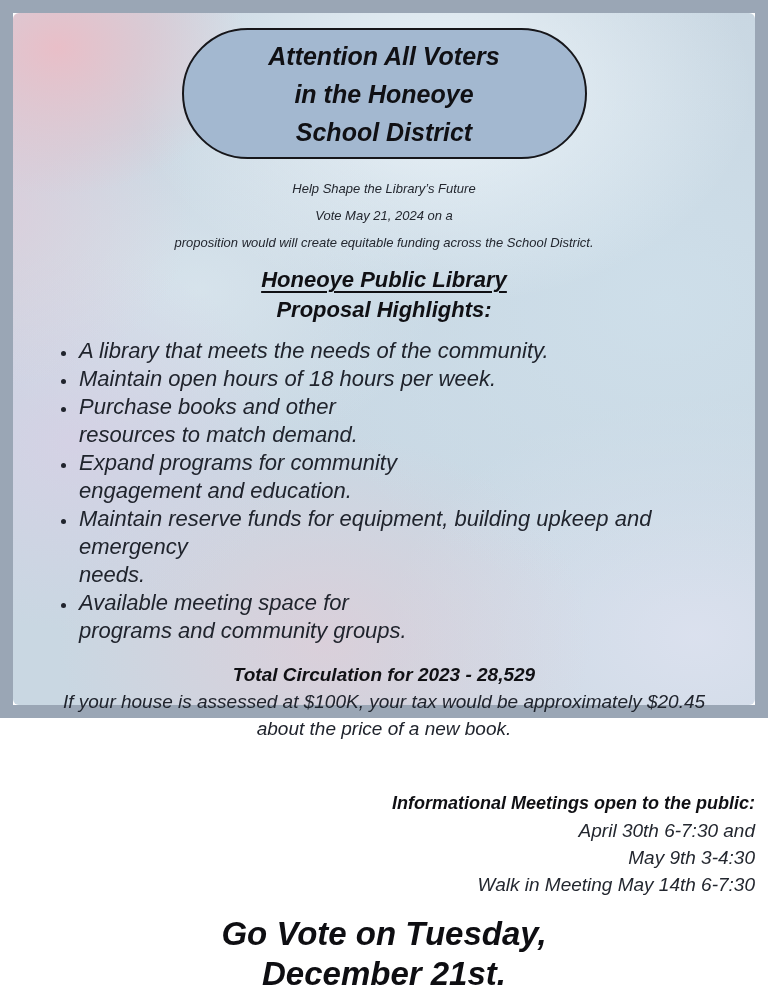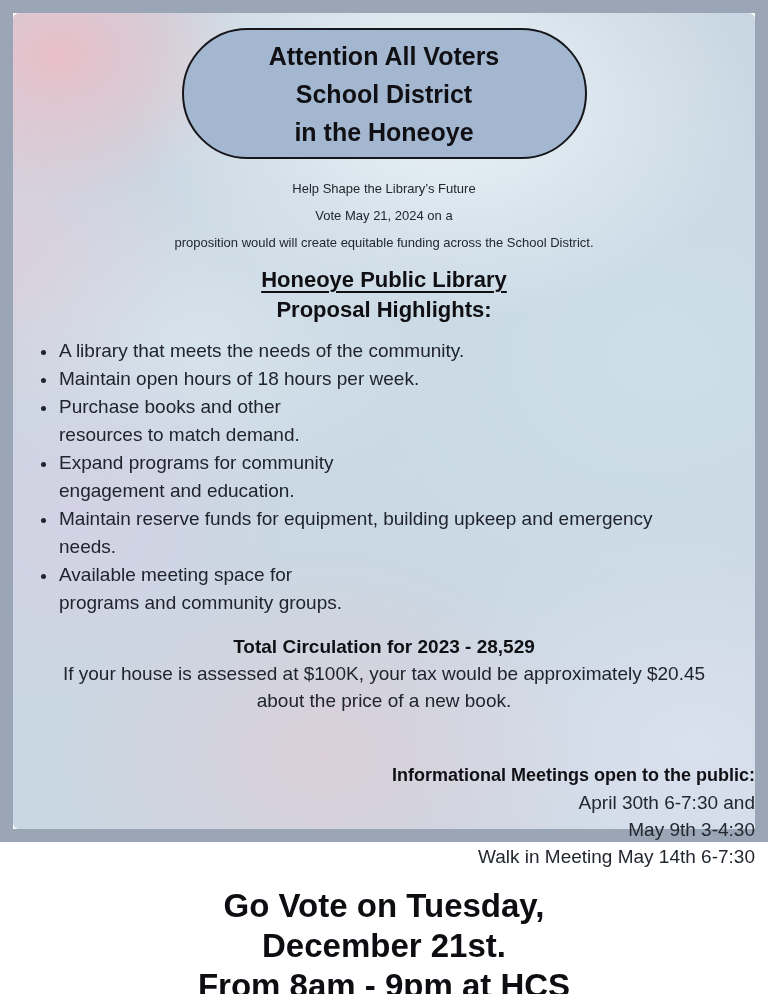--- a/index.html
+++ b/index.html
@@ -3,23 +3,24 @@
 <meta charset="utf-8">
 <style>
   html, body { margin: 0; padding: 0; }
   body {
     width: 768px; height: 994px;
     font-family: "Liberation Sans", "DejaVu Sans", sans-serif;
     overflow: hidden;
   }
   .flyer {
     position: relative;
-    width: 768px; height: 842px;
+    width: 768px; height: 718px;
     box-sizing: border-box;
     border: 13px solid #9aa6b5;
+    font-style: italic;
   }
   .flyer-bg {
     position: absolute; inset: 0;
     border-radius: 6px;
     background-color: #c9d7e2;
     background-image:
       radial-gradient(ellipse 270px 210px at 6% 5%,  rgba(236,188,197,0.90), rgba(236,188,197,0) 70%),
       radial-gradient(ellipse 300px 260px at -4% 28%, rgba(231,200,214,0.60), rgba(231,200,214,0) 70%),
       radial-gradient(ellipse 430px 300px at 58% 11%, rgba(241,248,252,0.85), rgba(241,248,252,0) 72%),
       radial-gradient(ellipse 520px 420px at 88% 42%, rgba(206,223,234,0.90), rgba(206,223,234,0) 72%),
@@ -64,23 +65,23 @@
     font-size: 22px;
     line-height: 30px;
   }
   .proposal-head .u {
     text-decoration: underline;
     text-decoration-thickness: 2px;
     text-underline-offset: 4px;
   }
   ul.highlights {
     margin: 12px 0 12px 0;
-    padding: 0 0 0 44px;
+    padding: 0 0 0 64px;
     list-style: disc outside;
-    font-size: 19px;
+    font-size: 22px;
     line-height: 28px;
     color: #20242d;
   }
   ul.highlights li { padding-left: 2px; }
   ul.highlights li::marker { font-size: 15px; }
   .circulation {
     margin-top: 16px;
     text-align: center;
     font-size: 19px;
     line-height: 27px;
@@ -106,22 +107,22 @@
 </style>
 </head>
 <body>
 
 <div class="flyer">
   <div class="flyer-bg"></div>
   <div class="content">
 
     <div class="banner">
       <div>Attention All Voters</div>
+      <div>in the Honeoye</div>
       <div>School District</div>
-      <div>in the Honeoye</div>
     </div>
 
     <div class="intro">
       <div>Help Shape the Library’s Future</div>
       <div>Vote May 21, 2024 on a</div>
       <div>proposition would will create equitable funding across the School District.</div>
     </div>
 
     <div class="proposal-head">
       <div class="u">Honeoye Public Library</div>

